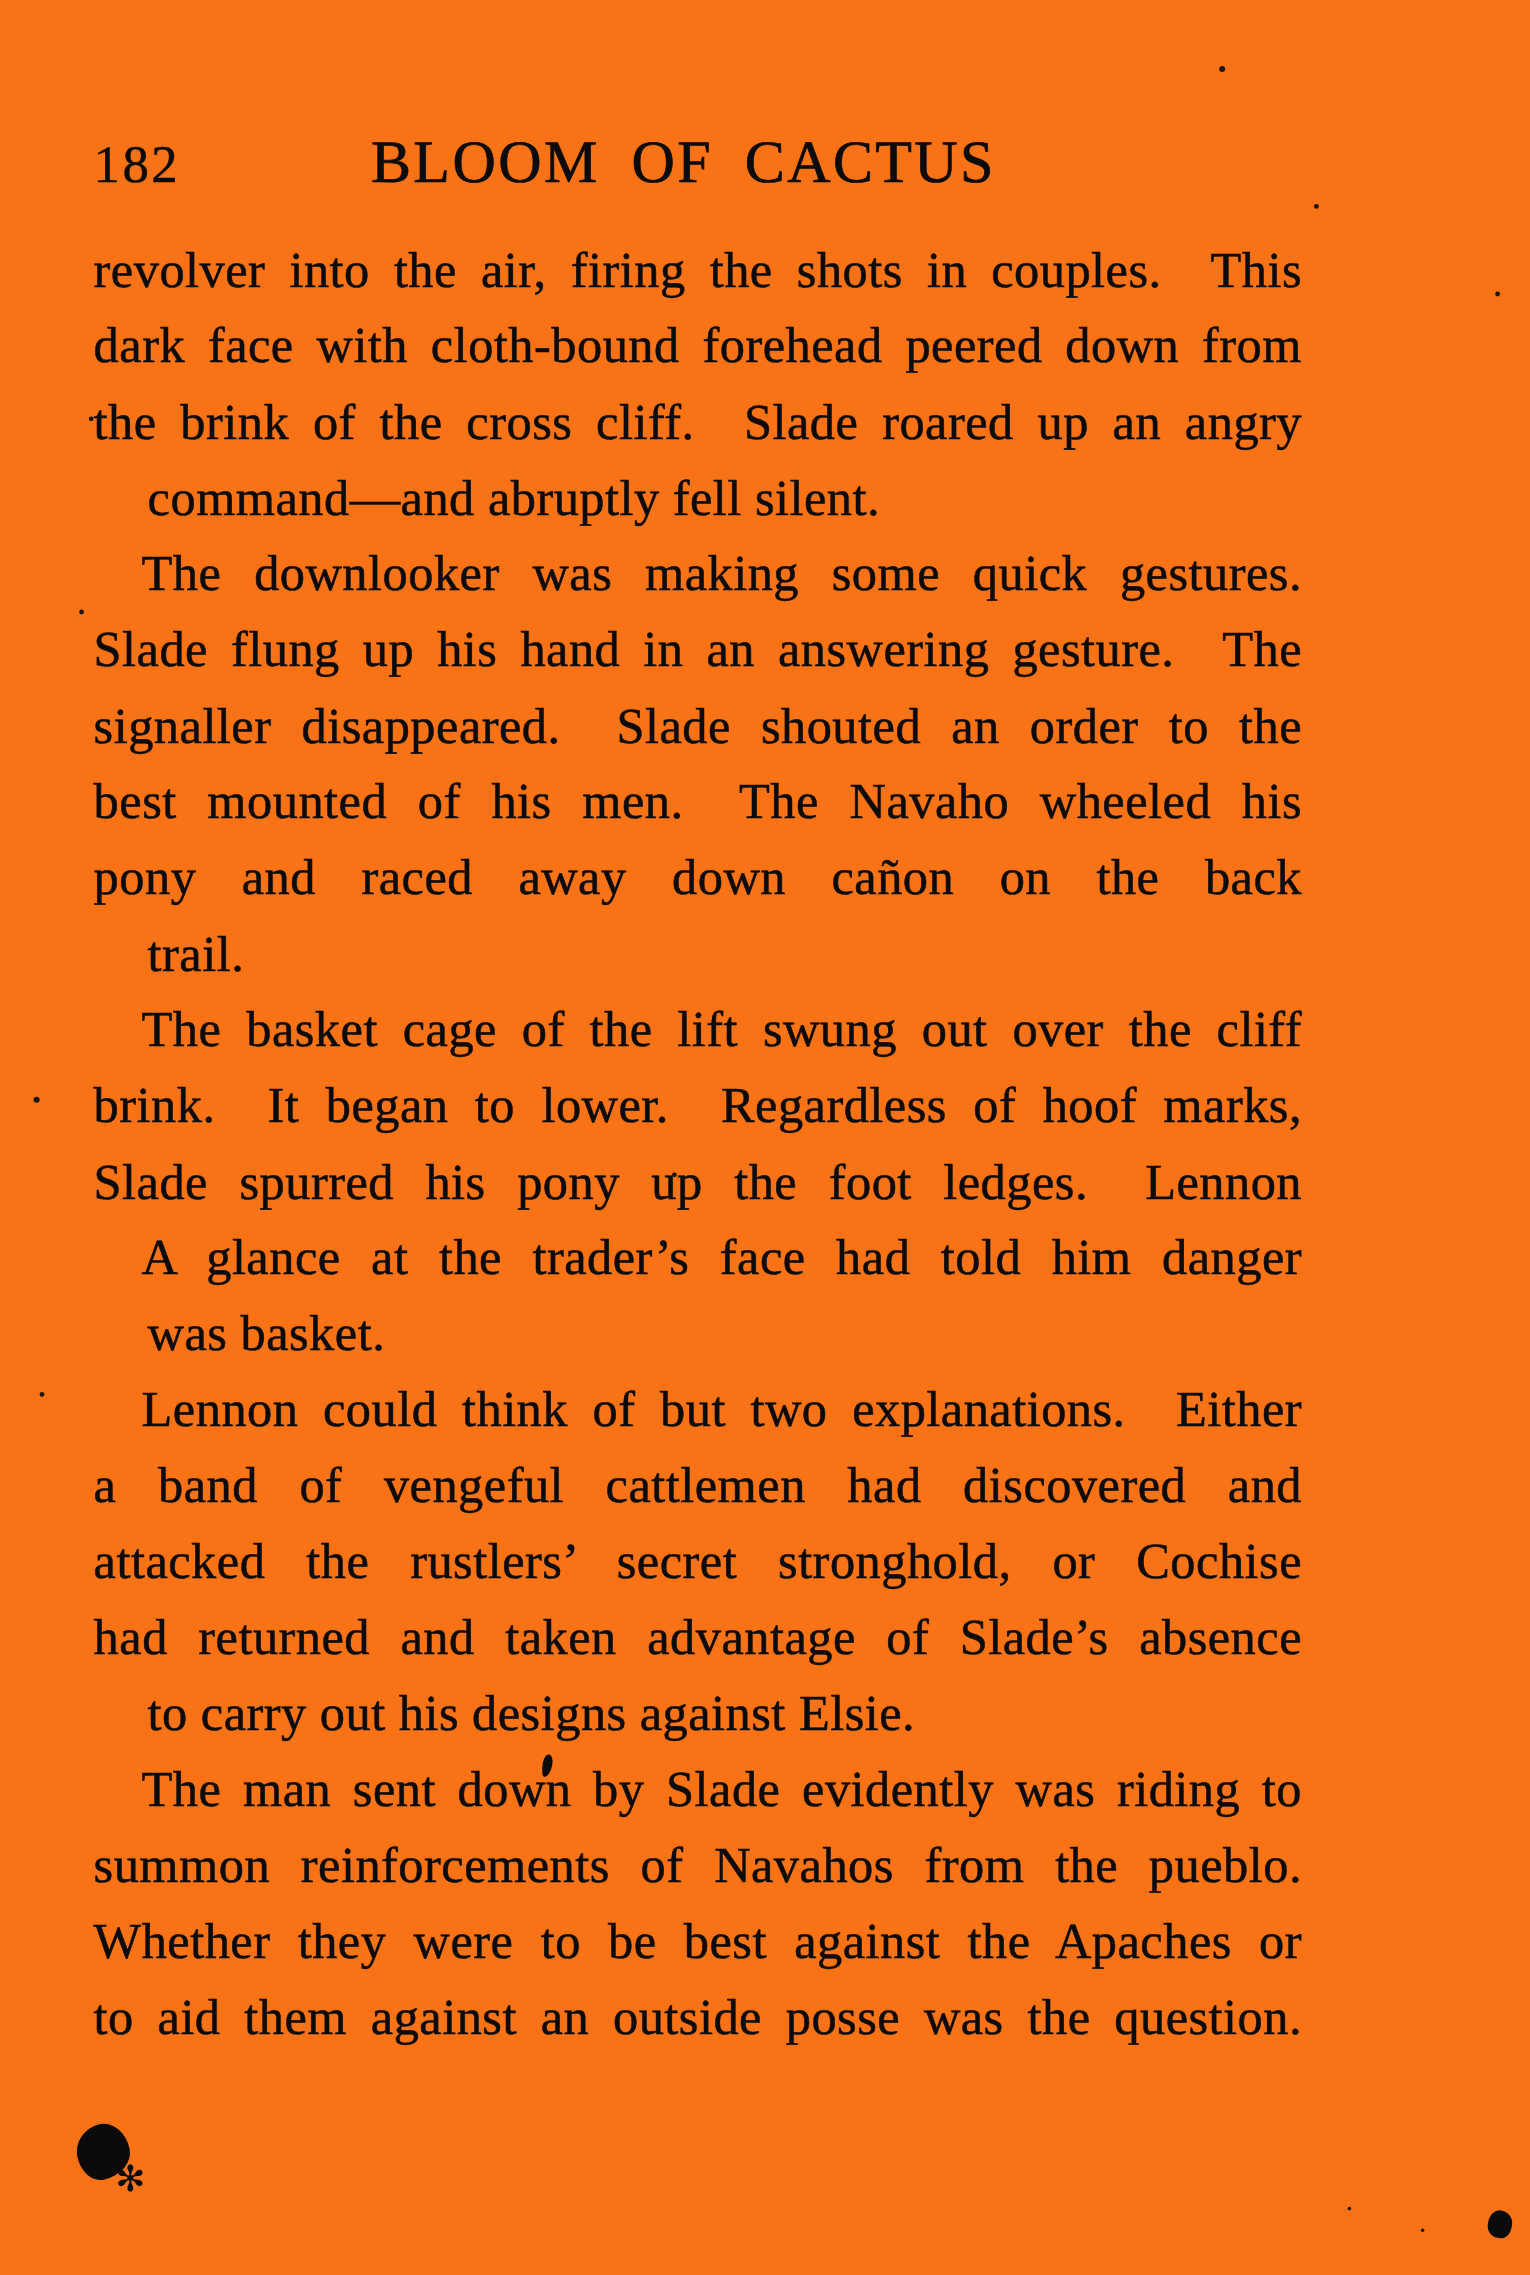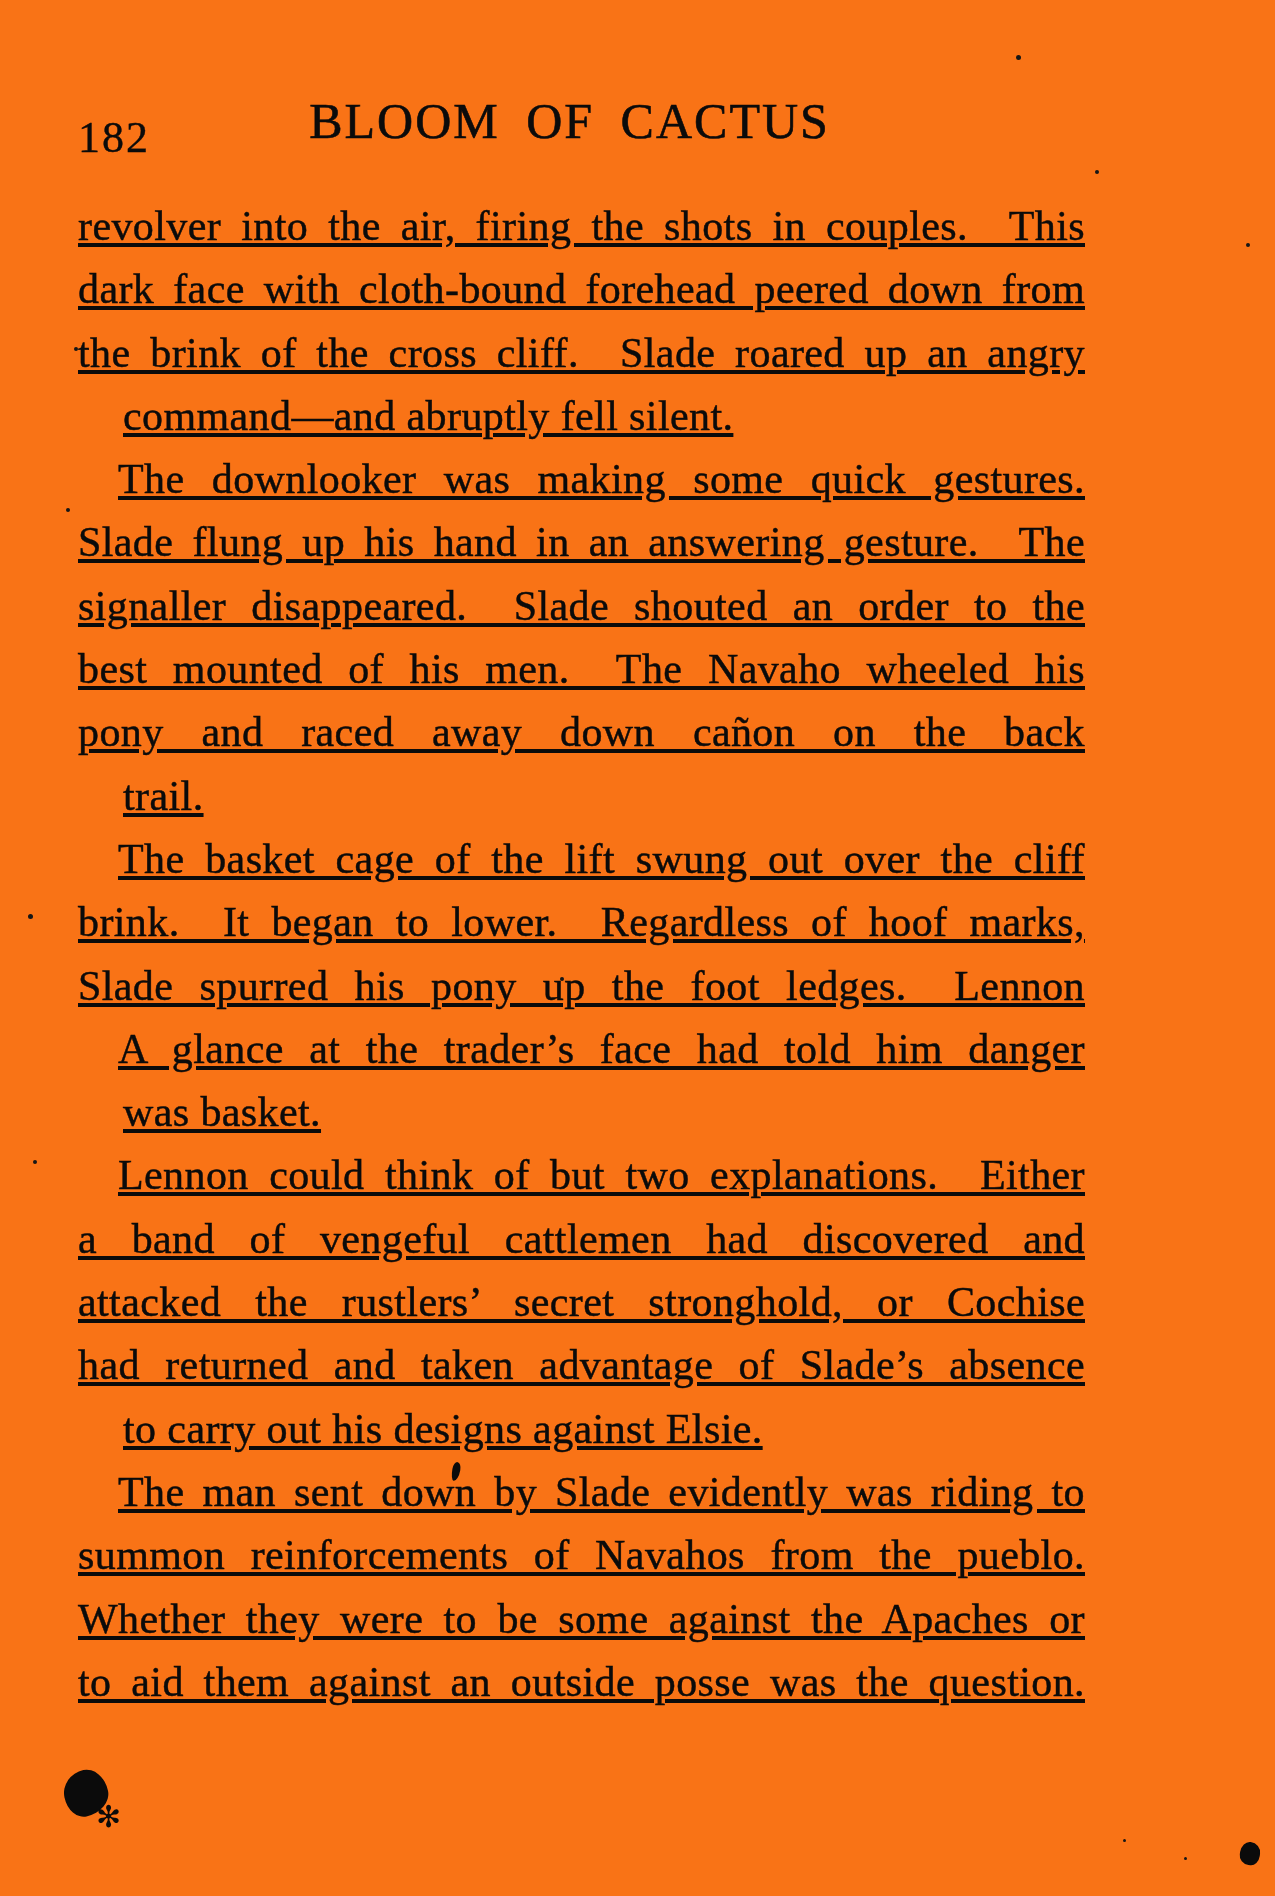--- a/index.html
+++ b/index.html
@@ -31,36 +31,35 @@
     bottom: 0;
     line-height: 1;
     font-size: 44px;
     letter-spacing: 2px;
     font-feature-settings: "onum";
     -webkit-text-stroke: 0.4px #0b0b0b;
   }
   .running-title {
     position: absolute;
     left: -12px;
-    bottom: 14px;
+    bottom: 0;
     width: 100%;
     text-align: center;
     line-height: 1;
     font-size: 50px;
     letter-spacing: 2px;
     word-spacing: 12px;
     -webkit-text-stroke: 0.6px #0b0b0b;
   }
   
   .page-body {
     position: absolute;
     top: 195px;
     left: 78px;
     width: 1007px;
-    text-decoration: underline;
   }
   .paragraph { margin: 0; }
   .line {
     height: 63.3px;
     line-height: 63.3px;
     font-size: 42px;
     letter-spacing: 0.4px;
     text-align: justify;
     text-align-last: justify;
     text-justify: inter-word;
@@ -146,21 +145,21 @@
       <div class="paragraph">
         <div class="line indent">Lennon could think of but two explanations.  Either</div>
         <div class="line">a band of vengeful cattlemen had discovered and</div>
         <div class="line">attacked the rustlers’ secret stronghold, or Cochise</div>
         <div class="line">had returned and taken advantage of Slade’s absence</div>
         <div class="line end">to carry out his designs against Elsie.</div>
       </div>
       <div class="paragraph">
         <div class="line indent">The man sent down by Slade evidently was riding to</div>
         <div class="line">summon reinforcements of Navahos from the pueblo.</div>
-        <div class="line">Whether they were to be some against the Apaches or</div>
+        <div class="line">Whether they were to be best against the Apaches or</div>
         <div class="line">to aid them against an outside posse was the question.</div>
       </div>
     </div>
 
   <div class="artifact blot-to"></div>
   <div class="artifact smudge-star">✻</div>
   <div class="artifact blot-corner"></div>
   <div class="artifact stray-apostrophe"></div>
   <div class="artifact speck s1"></div>
   <div class="artifact speck s2"></div>

